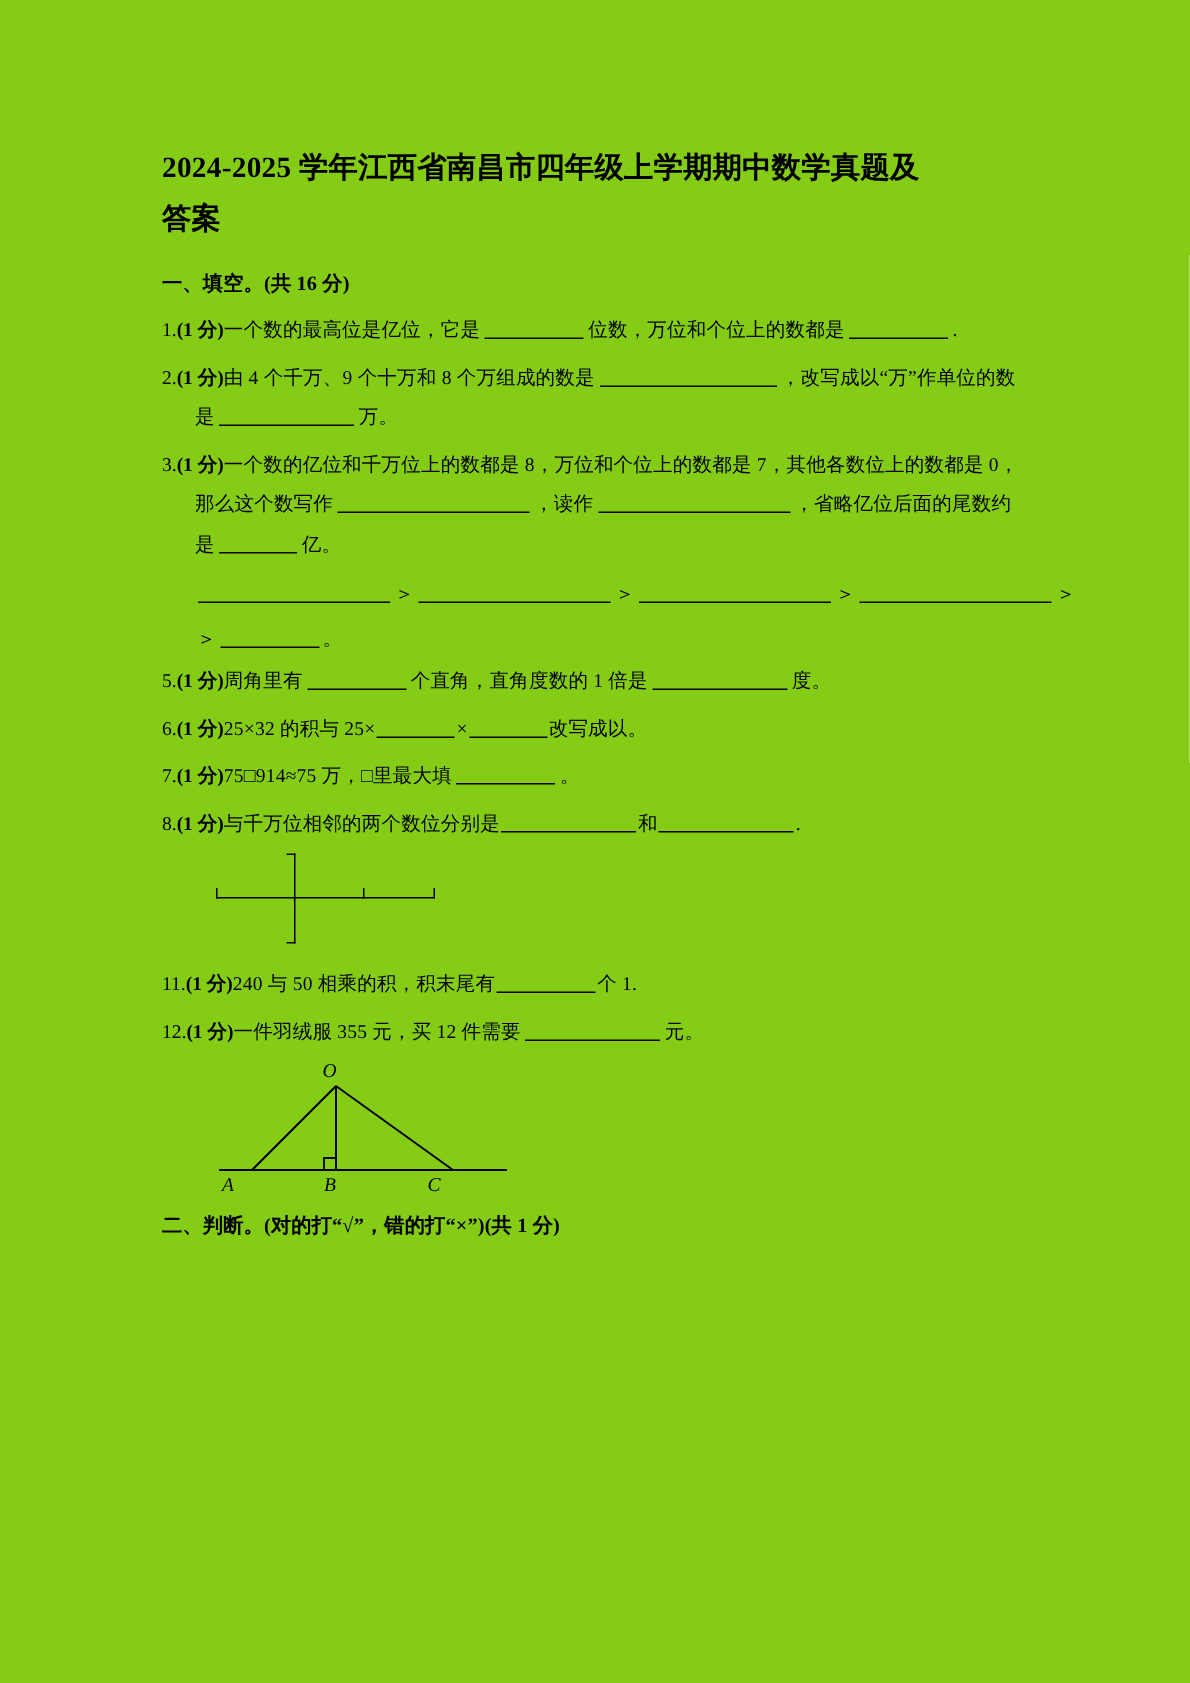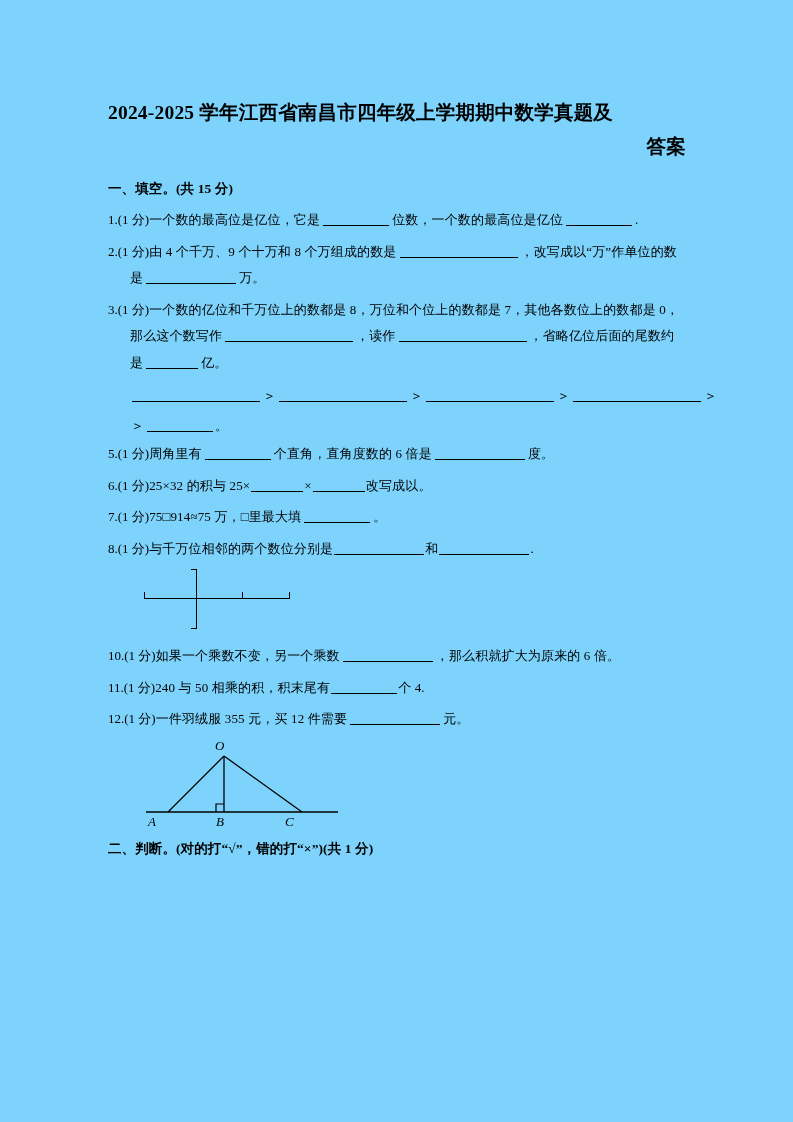--- a/index.html
+++ b/index.html
@@ -13,40 +13,40 @@
     position: relative;
     font-family: "Liberation Serif", "DejaVu Serif", serif;
     color: #000000;
     overflow: hidden;
   }
   .page {
     position: absolute;
     left: 0; top: 0;
     width: 793px;
     height: 1122px;
-    background: #7dd3fc;
+    background: #84cc16;
   }
   .content {
     position: absolute;
     left: 108px;
     top: 96px;
     width: 578px;
   }
 
   
   .doc-title {
     font-size: 19.5px;
     font-weight: bold;
     line-height: 34px;
     text-align: center;
     letter-spacing: 0.2px;
     margin: 0 0 14px 0;
   }
   .doc-title .t-line1 { display: block; text-align: left; }
-  .doc-title .t-line2 { display: block; text-align: right; }
+  .doc-title .t-line2 { display: block; text-align: left; }
 
   
   .section-head {
     font-size: 13.5px;
     font-weight: bold;
     line-height: 22px;
     margin: 6px 0 7px 0;
     letter-spacing: 0.1px;
   }
 
@@ -56,21 +56,21 @@
     line-height: 26.5px;
     margin: 0 0 5px 0;
     text-indent: -22px;
     padding-left: 22px;
     letter-spacing: 0.15px;
     word-break: break-all;
   }
   .q.q-tight { margin-bottom: 3px; }
 
   .num { letter-spacing: 0; }
-  .pts { letter-spacing: 0; }
+  .pts { letter-spacing: 0; font-weight: bold; }
 
   
   .blank {
     display: inline-block;
     border-bottom: 1px solid #000;
     height: 13px;
     vertical-align: -2px;
     margin: 0 3px;
   }
   .blank.b-s  { width: 52px; }
@@ -144,43 +144,43 @@
 <body>
 
 <div class="page">
   <div class="content">
 
     <h1 class="doc-title">
       <span class="t-line1">2024-2025 学年江西省南昌市四年级上学期期中数学真题及</span>
       <span class="t-line2">答案</span>
     </h1>
 
-    <div class="section-head">一、填空。(共 15 分)</div>
-
-    <p class="q">
-      <span class="num">1.</span><span class="pts">(1 分)</span><span>一个数的最高位是亿位，它是</span><span class="blank b-m"></span><span>位数，一个数的最高位是亿位</span><span class="blank b-m"></span><span>.</span>
+    <div class="section-head">一、填空。(共 16 分)</div>
+
+    <p class="q">
+      <span class="num">1.</span><span class="pts">(1 分)</span><span>一个数的最高位是亿位，它是</span><span class="blank b-m"></span><span>位数，万位和个位上的数都是</span><span class="blank b-m"></span><span>.</span>
     </p>
 
     <p class="q">
       <span class="num">2.</span><span class="pts">(1 分)</span><span>由 4 个千万、9 个十万和 8 个万组成的数是</span><span class="blank b-xl"></span><span>，改写成以“万”作单位的数是</span><span class="blank b-l"></span><span>万。</span>
     </p>
 
     <p class="q">
       <span class="num">3.</span><span class="pts">(1 分)</span><span>一个数的亿位和千万位上的数都是 8，万位和个位上的数都是 7，其他各数位上的数都是 0，那么这个数写作</span><span class="blank b-xxl"></span><span>，读作</span><span class="blank b-xxl"></span><span>，省略亿位后面的尾数约是</span><span class="blank b-s"></span><span>亿。</span>
     </p>
 
     <div class="order-row">
       <span class="blank b-xxl"></span><span class="gt">＞</span><span class="blank b-xxl"></span><span class="gt">＞</span><span class="blank b-xxl"></span><span class="gt">＞</span><span class="blank b-xxl"></span><span class="gt">＞</span>
     </div>
     <div class="order-row">
       <span class="gt">＞</span><span class="blank b-m"></span><span>。</span>
     </div>
 
     <p class="q">
-      <span class="num">5.</span><span class="pts">(1 分)</span><span>周角里有</span><span class="blank b-m"></span><span>个直角，直角度数的 6 倍是</span><span class="blank b-l"></span><span>度。</span>
+      <span class="num">5.</span><span class="pts">(1 分)</span><span>周角里有</span><span class="blank b-m"></span><span>个直角，直角度数的 1 倍是</span><span class="blank b-l"></span><span>度。</span>
     </p>
 
     <p class="q">
       <span class="num">6.</span><span class="pts">(1 分)</span><span>25×32 的积与 25×</span><span class="blank b-s nm"></span><span>×</span><span class="blank b-s nm"></span><span>改写成以。</span>
     </p>
 
     <p class="q">
       <span class="num">7.</span><span class="pts">(1 分)</span><span>75□914≈75 万，□里最大填</span><span class="blank b-m"></span><span>。</span>
     </p>
 
@@ -192,26 +192,23 @@
     <div class="fig-seg">
       <div class="seg-h"></div>
       <div class="seg-v"></div>
       <div class="cap cap-left"></div>
       <div class="cap cap-mid"></div>
       <div class="cap cap-right"></div>
       <div class="cap cap-top"></div>
       <div class="cap cap-bot"></div>
     </div>
 
-    <p class="q">
-      <span class="num">10.</span><span class="pts">(1 分)</span><span>如果一个乘数不变，另一个乘数</span><span class="blank b-l"></span><span>，那么积就扩大为原来的 6 倍。</span>
-    </p>
-
-    <p class="q">
-      <span class="num">11.</span><span class="pts">(1 分)</span><span>240 与 50 相乘的积，积末尾有</span><span class="blank b-m nm"></span><span>个 4.</span>
+
+    <p class="q">
+      <span class="num">11.</span><span class="pts">(1 分)</span><span>240 与 50 相乘的积，积末尾有</span><span class="blank b-m nm"></span><span>个 1.</span>
     </p>
 
     <p class="q">
       <span class="num">12.</span><span class="pts">(1 分)</span><span>一件羽绒服 355 元，买 12 件需要</span><span class="blank b-l"></span><span>元。</span>
     </p>
 
 
     <div class="fig-tri">
       <svg width="230" height="94" viewBox="0 0 230 94">
         <line x1="4" y1="74" x2="196" y2="74" stroke="#000" stroke-width="1.3"></line>

